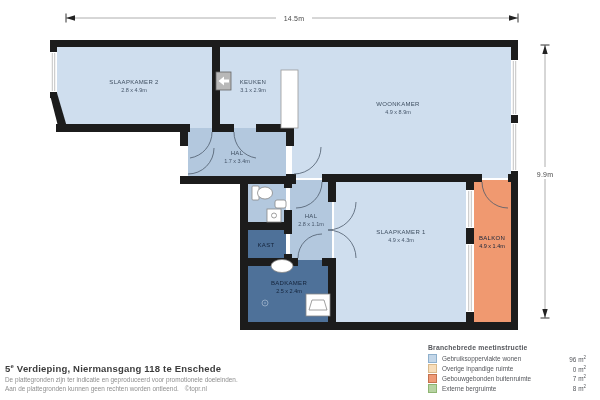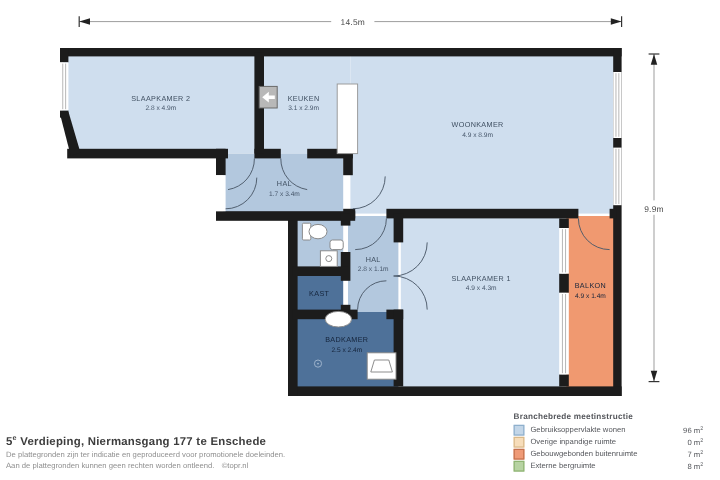--- a/index.html
+++ b/index.html
@@ -175,21 +175,21 @@
     <text class="rn-dark" x="289" y="285">BADKAMER</text>
     <text class="rs-dark" x="289" y="293">2.5 x 2.4m</text>
     <text class="rn" x="401" y="234">SLAAPKAMER 1</text>
     <text class="rs" x="401" y="242">4.9 x 4.3m</text>
     <text class="rn-dark" x="492" y="240">BALKON</text>
     <text class="rs-dark" x="492" y="248">4.9 x 1.4m</text>
   </g>
 </svg>
 
   <div class="footer">
-    <div class="addr"><span>5</span><sup>e</sup><span> Verdieping, Niermansgang 177 te Enschede</span></div>
+    <div class="addr"><span>5</span><sup>e</sup><span> Verdieping, Niermansgang 118 te Enschede</span></div>
     <div class="disc">
       <div>De plattegronden zijn ter indicatie en geproduceerd voor promotionele doeleinden.</div>
       <div><span>Aan de plattegronden kunnen geen rechten worden ontleend.</span><span class="credit">©topr.nl</span></div>
     </div>
   </div>
 
   <div class="legend">
     <div class="legend-title">Branchebrede meetinstructie</div>
     <div class="legend-row">
       <span class="swatch sw0"></span>

